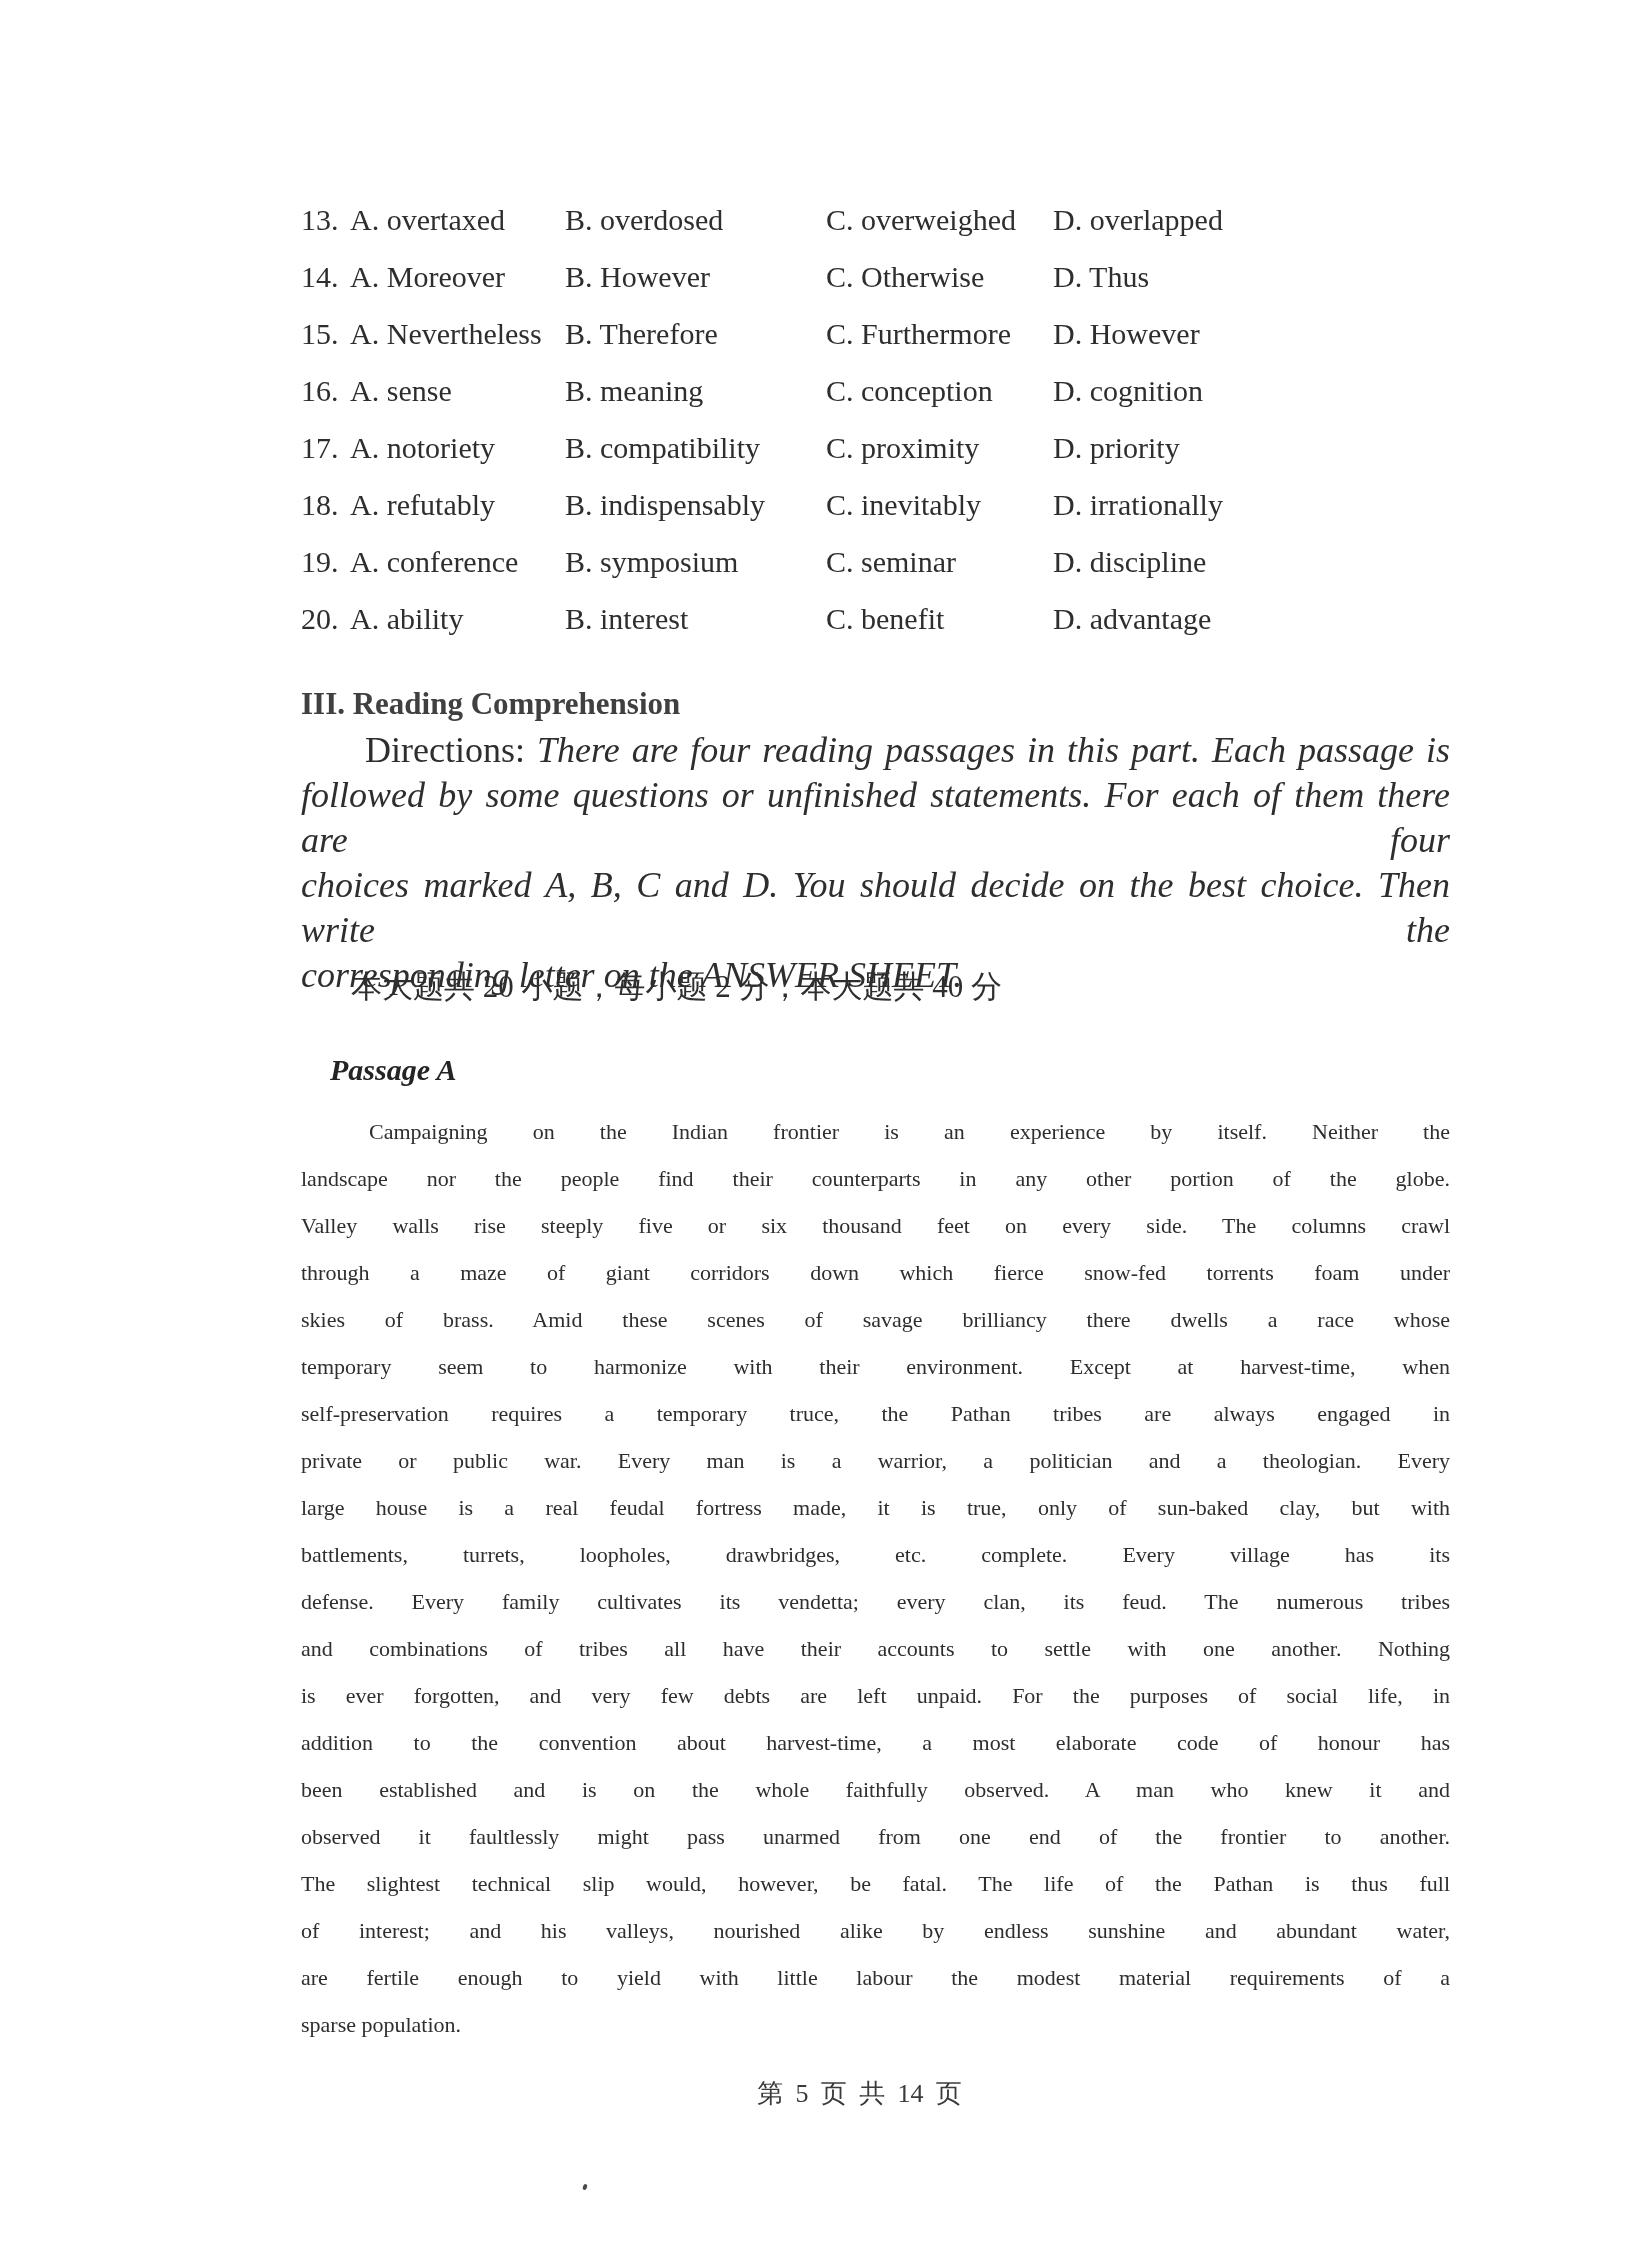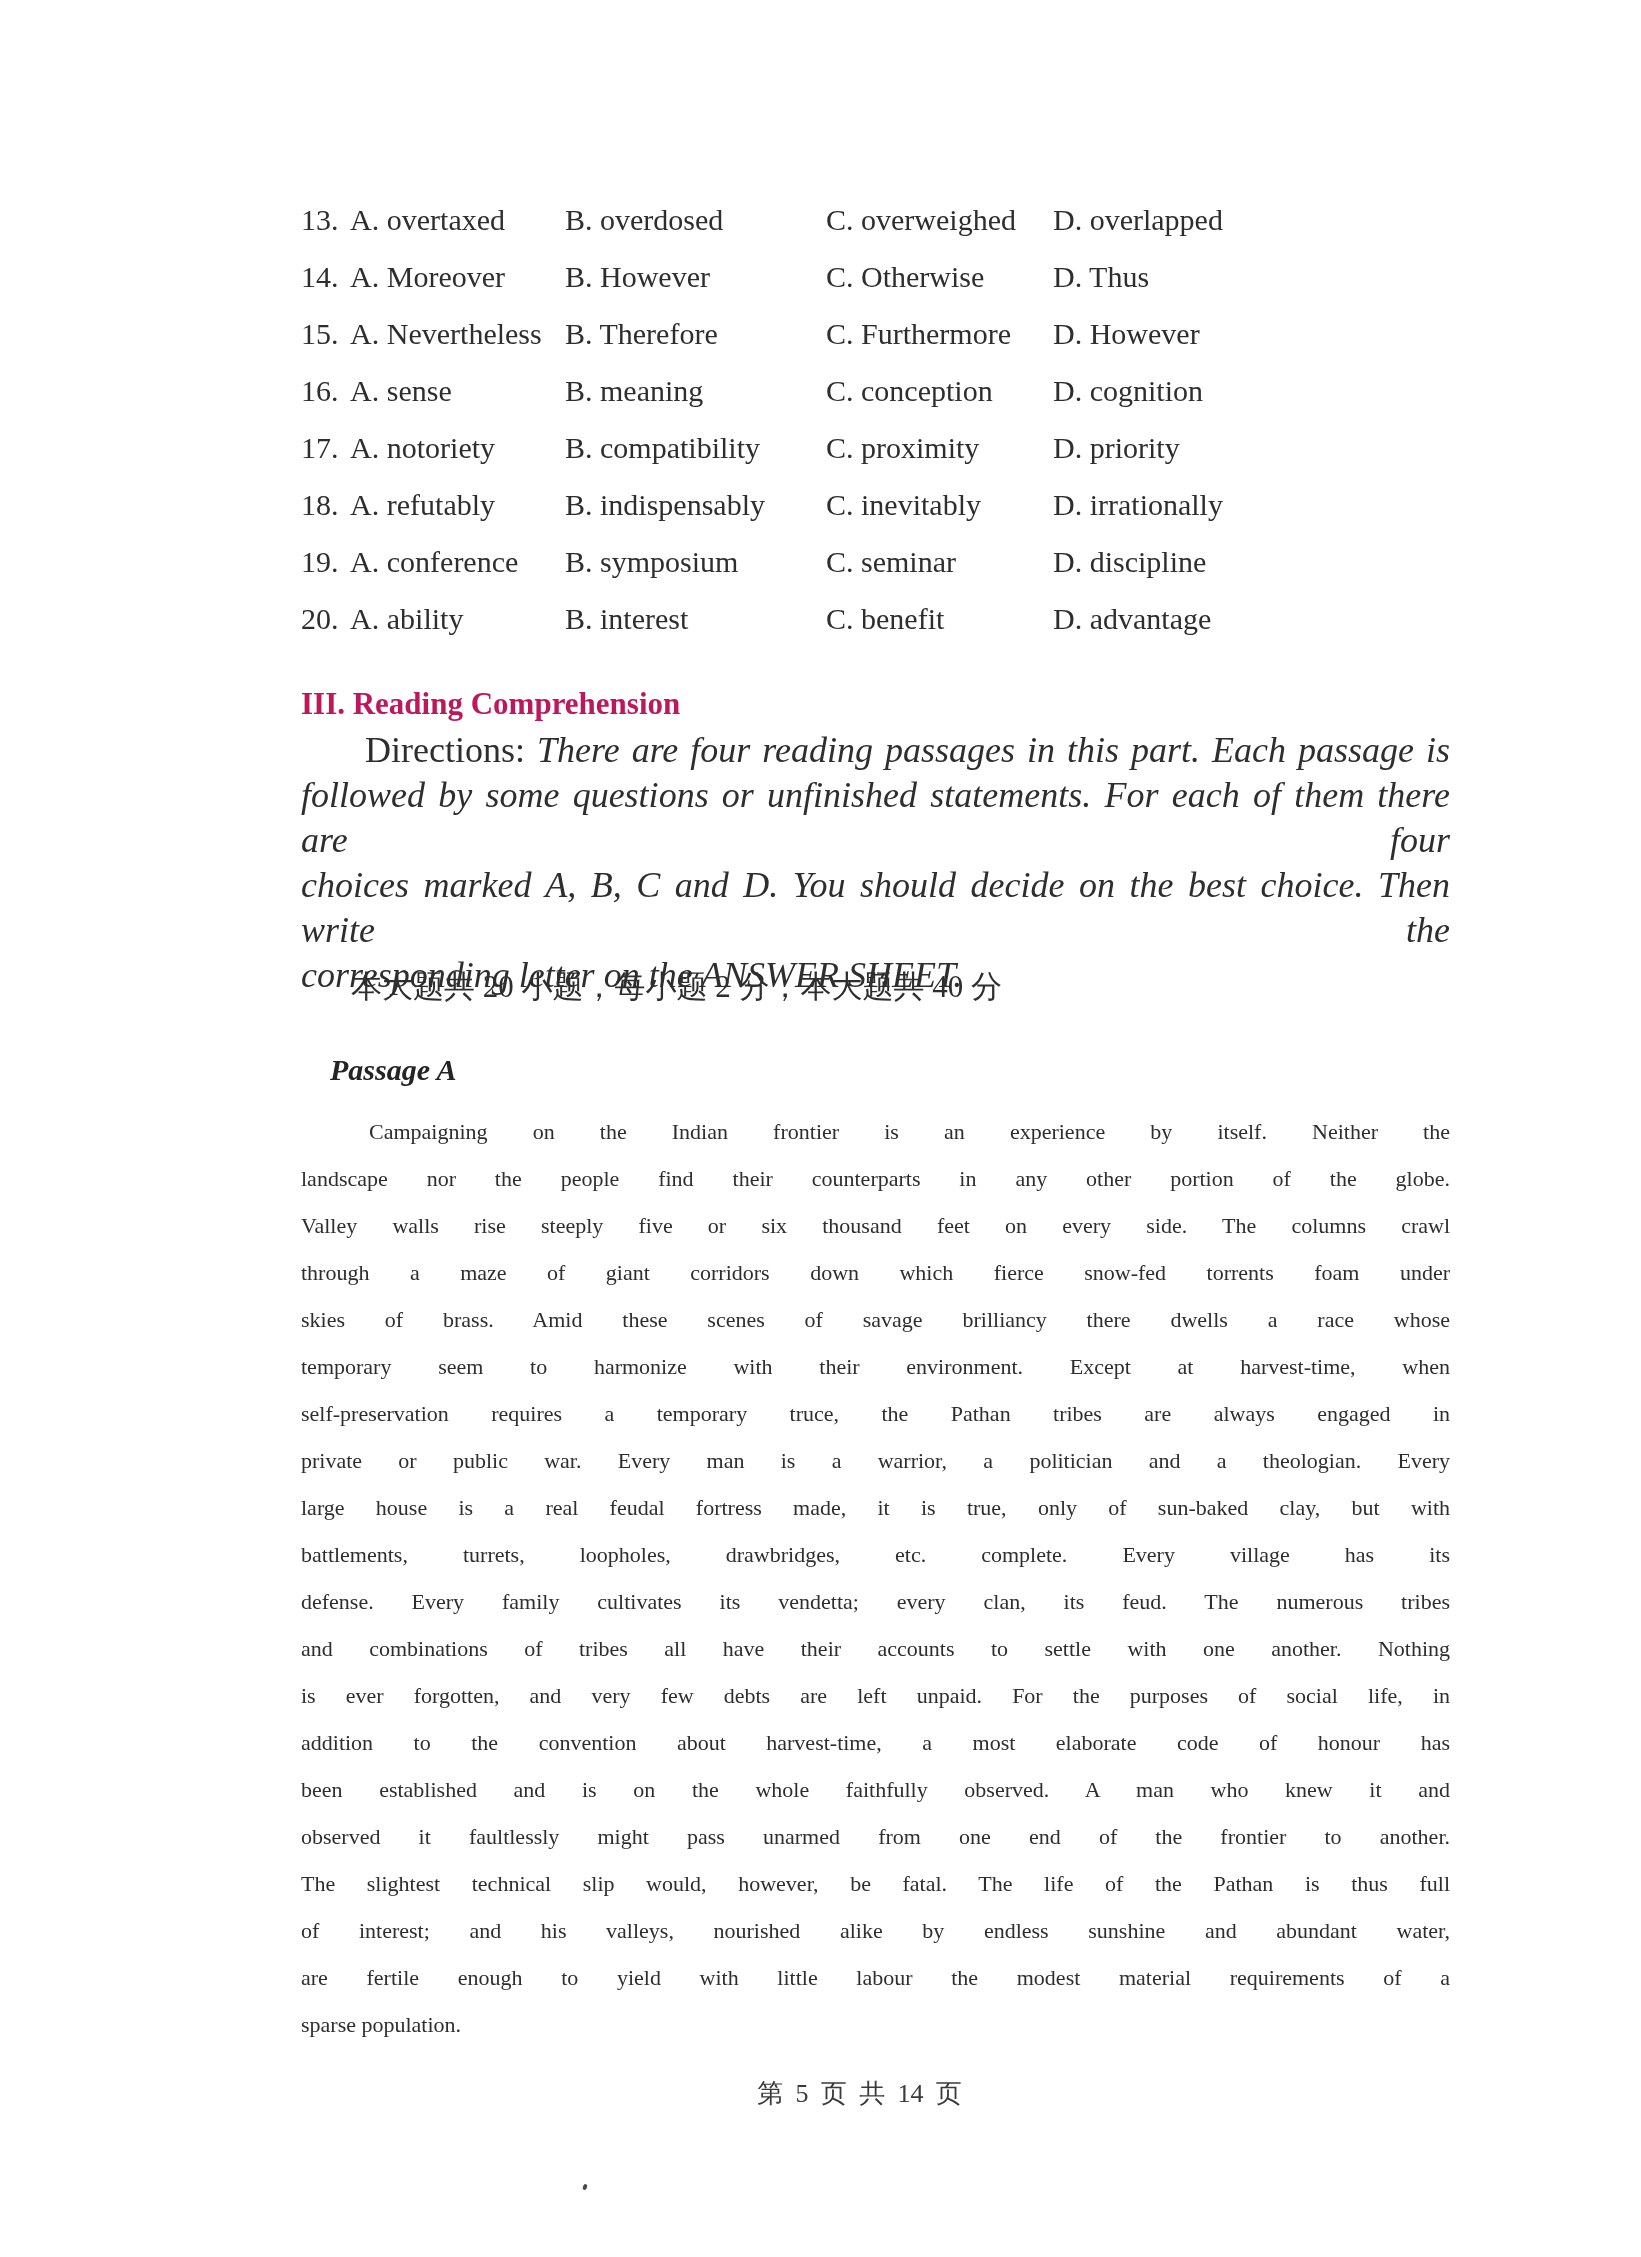--- a/index.html
+++ b/index.html
@@ -17,21 +17,21 @@
   #questions { left: 301px; top: 203px; width: 1149px; }
   .q-row { display: flex; height: 57px; align-items: flex-start; font-size: 30px; }
   .q-c1 { width: 264px; white-space: nowrap; }
   .q-n  { margin-right: 11.6px; }
   .q-c2 { width: 261px; white-space: nowrap; }
   .q-c3 { width: 227px; white-space: nowrap; }
   .q-c4 { flex: 1; white-space: nowrap; }
 
   
   #section-heading {
-    left: 301px; top: 686px; font-size: 31px; font-weight: bold; color: #be185d;
+    left: 301px; top: 686px; font-size: 31px; font-weight: bold; color: #404040;
   }
 
   
   #directions { left: 301px; top: 728px; width: 1149px; font-size: 36px; font-style: italic; }
   .dir-line { line-height: 45px; text-align: justify; text-align-last: justify; }
   .dir-line.first { text-indent: 64px; }
   .dir-line.last { text-align: left; text-align-last: left; }
   .roman { font-style: normal; }
 
   

